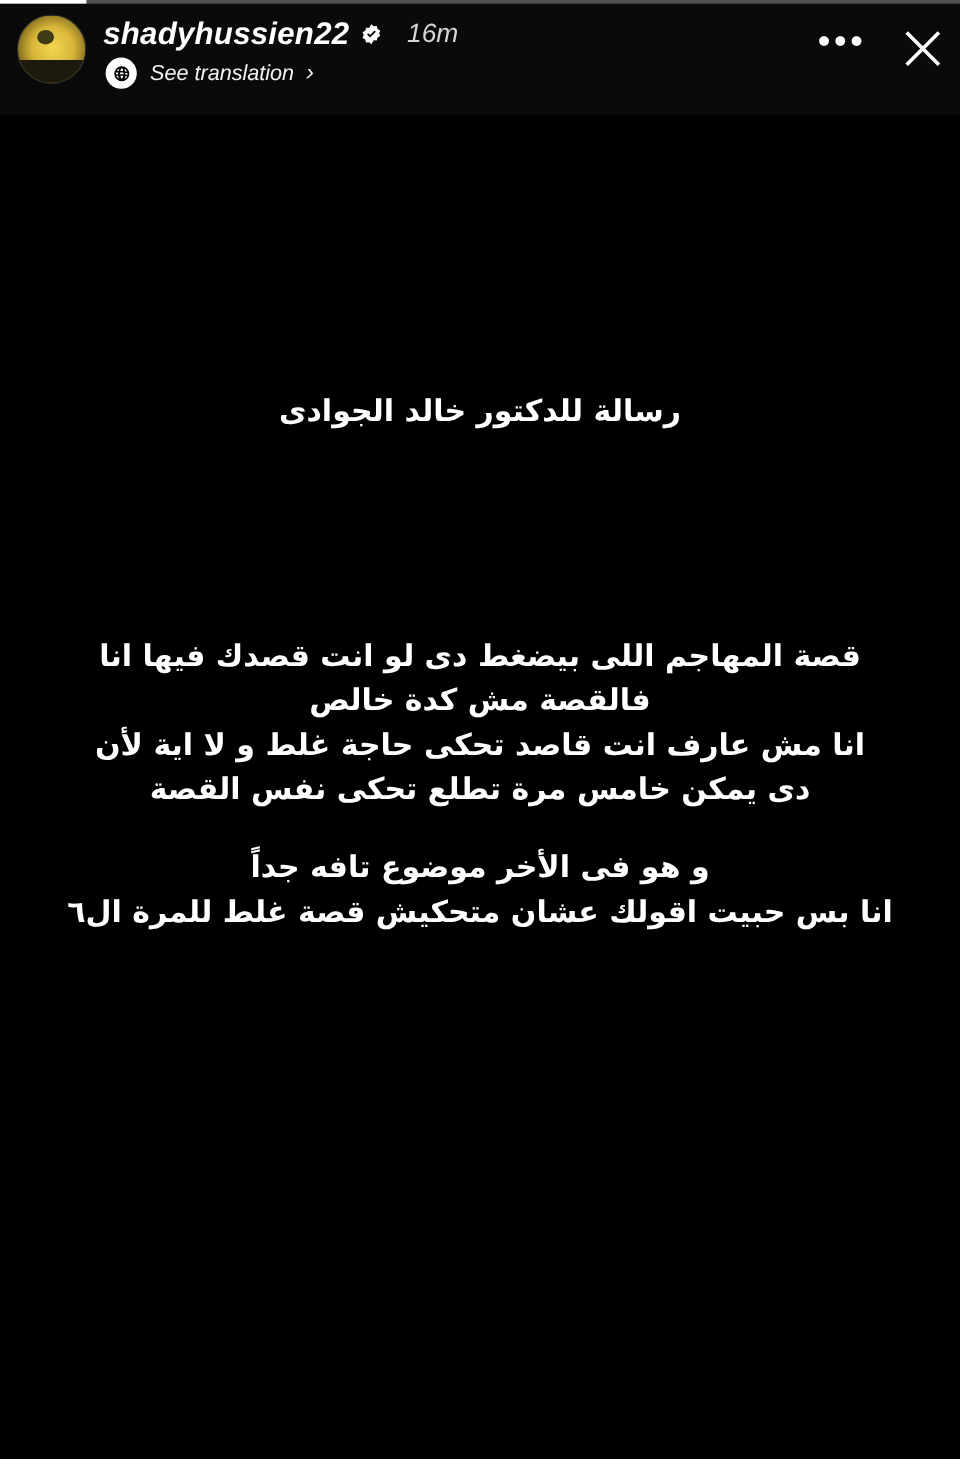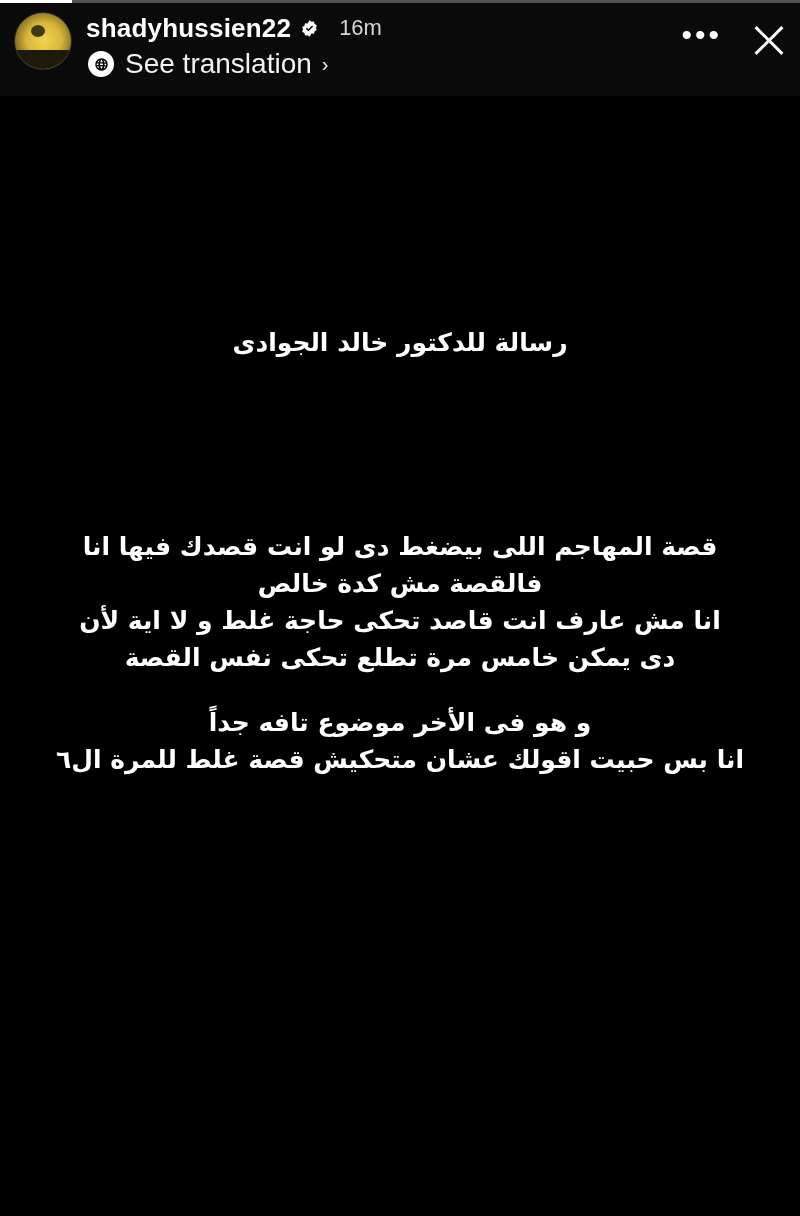--- a/index.html
+++ b/index.html
@@ -78,20 +78,21 @@
     border-radius: 50%;
     background: #3f3b17;
   }
 
   .head-text {
     margin-left: 14px;
     display: flex;
     flex-direction: column;
     min-width: 0;
     flex: 1 1 auto;
+    font-style: italic;
   }
   .head-line1 {
     display: flex;
     align-items: center;
     height: 36px;
   }
   .username {
     font-size: 26px;
     font-weight: bold;
     color: #ffffff;
@@ -123,21 +124,21 @@
     border-radius: 50%;
     background: #ffffff;
     color: #000;
     display: flex;
     align-items: center;
     justify-content: center;
     font-size: 14px;
     flex: 0 0 auto;
   }
   .translate-label {
-    font-size: 28px;
+    font-size: 18px;
     color: #f2f2f2;
     margin-left: 11px;
     white-space: nowrap;
   }
   .translate-chevron {
     margin-left: 10px;
     font-size: 20px;
     color: #f2f2f2;
   }
 

